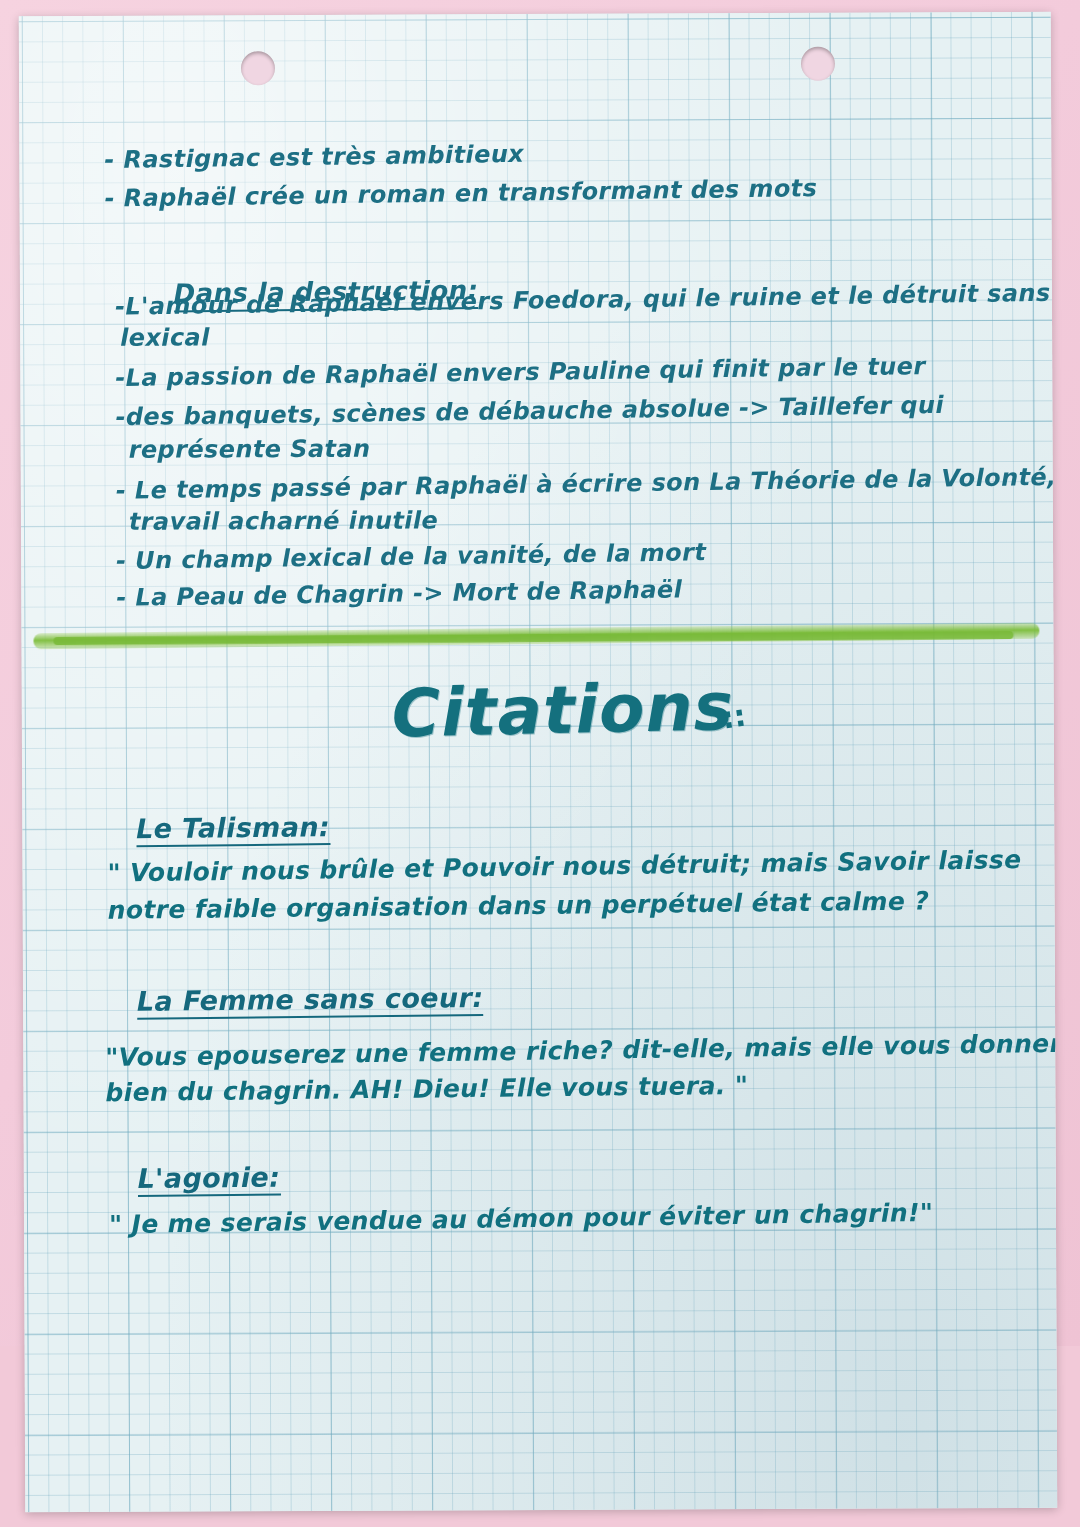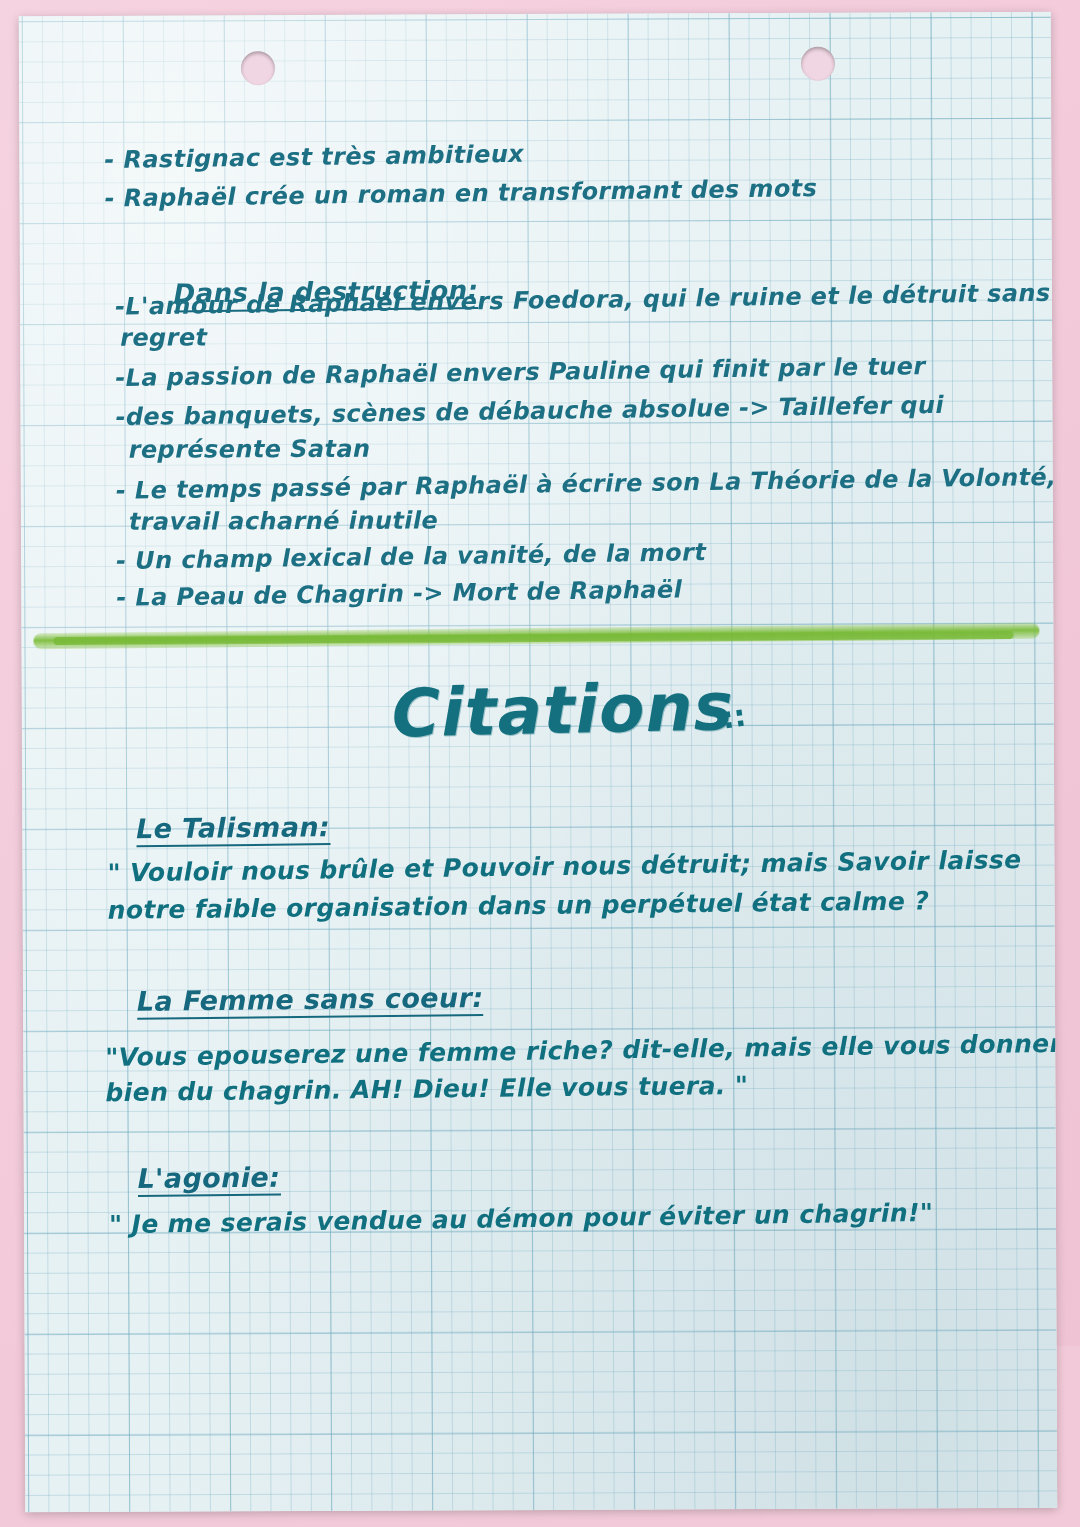--- a/index.html
+++ b/index.html
@@ -173,21 +173,21 @@
     <div class="hand row r1" style="left:85px; top:128px;">- Rastignac est très ambitieux</div>
 
     <div class="hand row r1" style="left:85px; top:165px;">- Raphaël crée un roman en transformant des mots</div>
 
     <div class="hand r3" style="left:97px; top:232px; font-size:26px;">
       <span class="underline-head">Dans la destruction:</span>
     </div>
 
     <div class="hand row r1" style="left:95px; top:272px;">-L'amour de Raphaël envers Foedora, qui le ruine et le détruit sans</div>
 
-    <div class="hand row" style="left:100px; top:308px;">regret</div>
+    <div class="hand row" style="left:100px; top:308px;">lexical</div>
 
     <div class="hand row r1" style="left:95px; top:344px;">-La passion de Raphaël envers Pauline qui finit par le tuer</div>
 
     <div class="hand row r1" style="left:95px; top:383px;">-des banquets, scènes de débauche absolue -&gt; Taillefer qui</div>
 
     <div class="hand row" style="left:108px; top:420px;">représente Satan</div>
 
     <div class="hand row r1" style="left:95px; top:456px;">- Le temps passé par Raphaël à écrire son La Théorie de la Volonté,</div>
 
     <div class="hand row" style="left:108px; top:492px;">travail acharné inutile</div>

